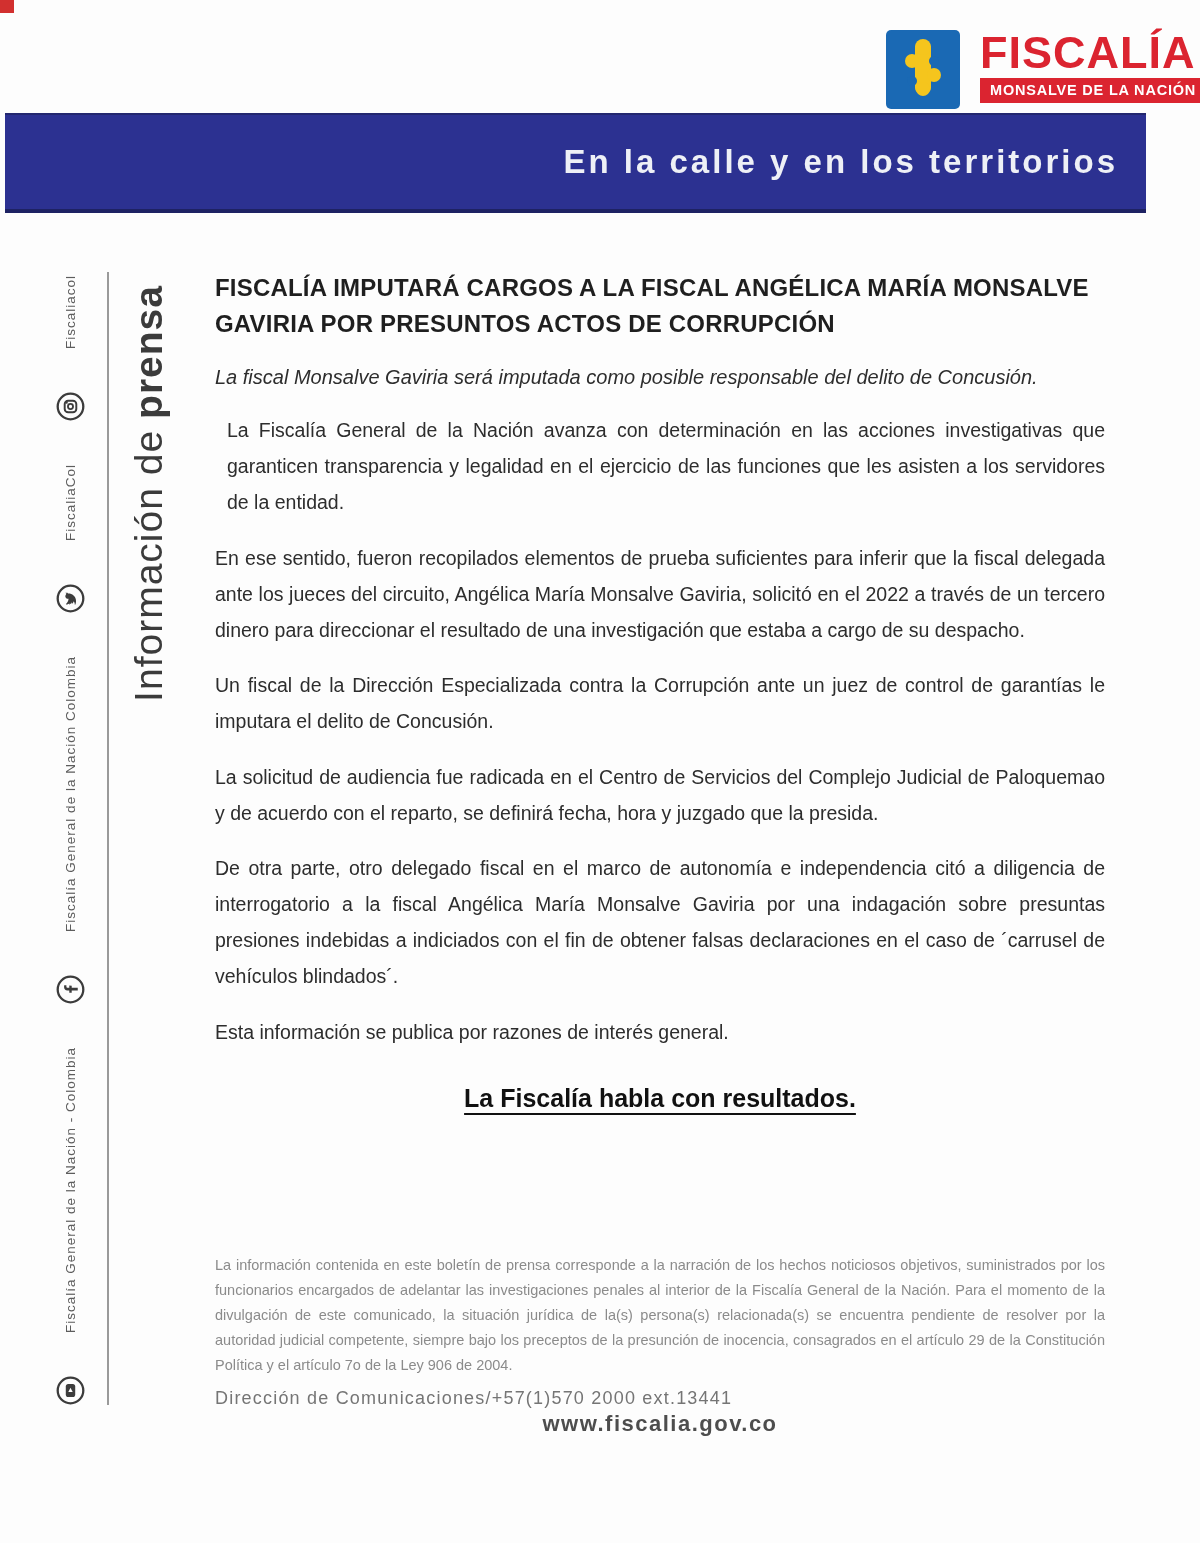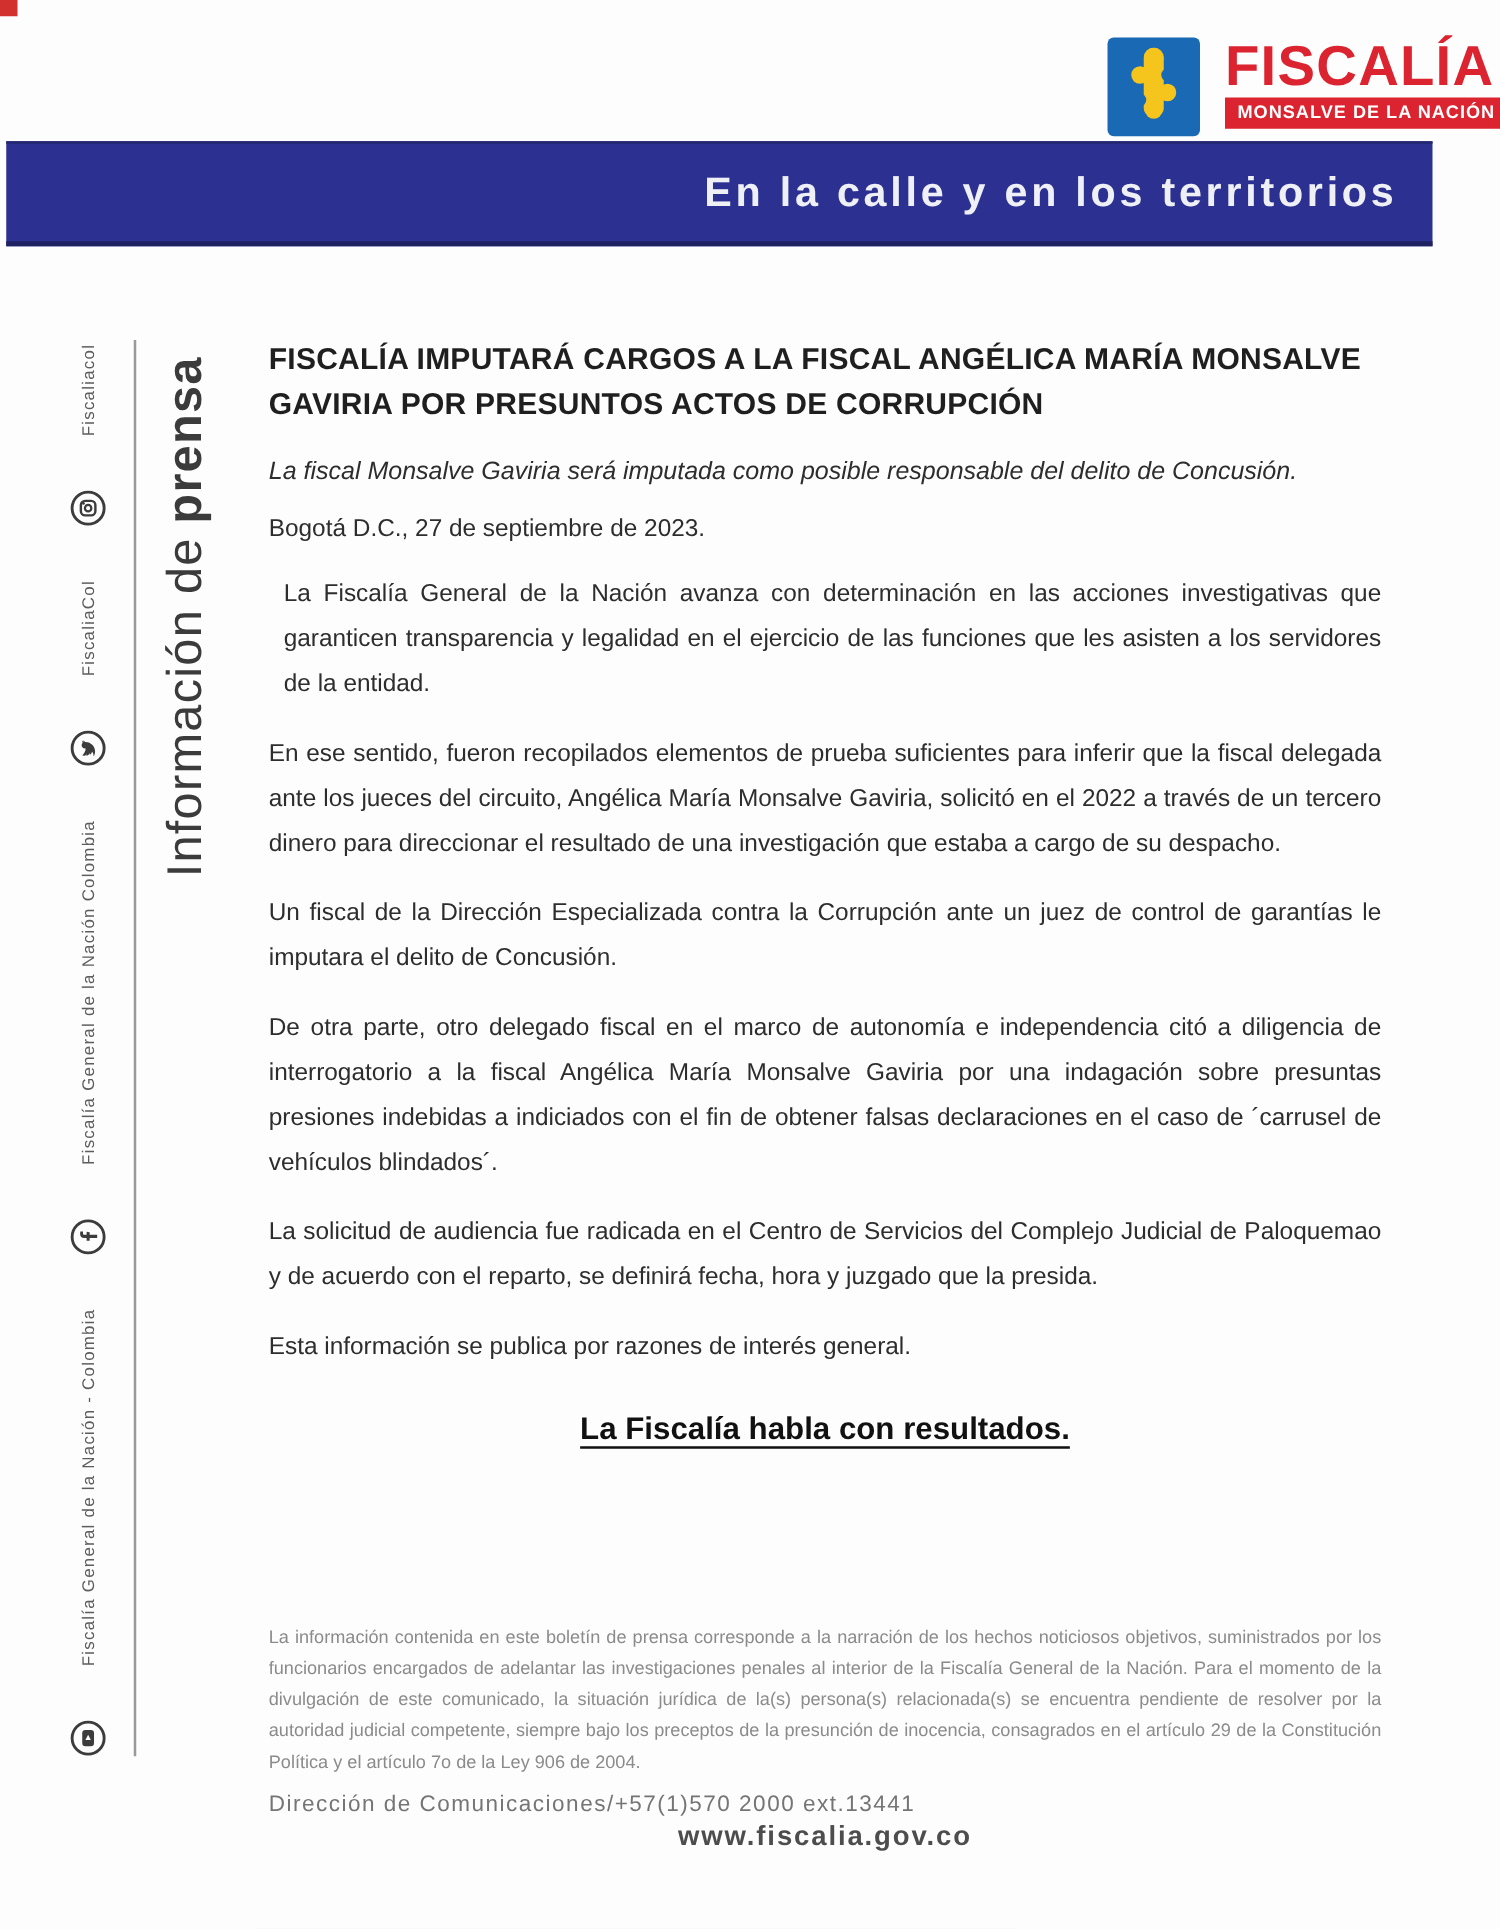--- a/index.html
+++ b/index.html
@@ -27,21 +27,21 @@
     color:#db2430;
   }
   .logo-subbanner{
     margin-top:2px;background:#db2430;color:#ffffff;
     font-size:14.5px;font-weight:bold;letter-spacing:.8px;
     padding:4px 10px 5px 10px;text-align:center;white-space:nowrap;
   }
 
   
   .banner{
-    position:absolute;left:5px;top:113px;width:1141px;height:84px;
+    position:absolute;left:5px;top:113px;width:1141px;height:100px;
     background:#2c3191;border-top:2px solid #23276f;border-bottom:4px solid #1e2263;
     display:flex;align-items:center;justify-content:flex-end;
   }
   .banner-text{
     color:#eef0f6;font-size:33px;font-weight:bold;letter-spacing:3px;
     padding-right:28px;white-space:nowrap;
   }
 
   
   .rotated-strip{
@@ -168,27 +168,26 @@
   <div class="sidebar-divider"></div>
 
   <div class="rotated-strip press-strip">
     <span>Información de</span>
     <span class="bold">prensa</span>
   </div>
 
   <div class="content">
     <h1 class="doc-title">FISCALÍA IMPUTARÁ CARGOS A LA FISCAL ANGÉLICA MARÍA MONSALVE GAVIRIA POR PRESUNTOS ACTOS DE CORRUPCIÓN</h1>
     <div class="doc-subtitle">La fiscal Monsalve Gaviria será imputada como posible responsable del delito de Concusión.</div>
-    <div class="dateline">Bogotá D.C., 27 de septiembre de 2023.</div>
 
     <p class="para first">La Fiscalía General de la Nación avanza con determinación en las acciones investigativas que garanticen transparencia y legalidad en el ejercicio de las funciones que les asisten a los servidores de la entidad.</p>
     <p class="para">En ese sentido, fueron recopilados elementos de prueba suficientes para inferir que la fiscal delegada ante los jueces del circuito, Angélica María Monsalve Gaviria, solicitó en el 2022 a través de un tercero  dinero para direccionar el resultado de una investigación que estaba a cargo de su despacho.</p>
     <p class="para">Un fiscal de la Dirección Especializada contra la Corrupción ante un juez de control de garantías le imputara el delito de Concusión.</p>
+    <p class="para">La solicitud de audiencia fue radicada en el Centro de Servicios del Complejo Judicial de Paloquemao y de acuerdo con el  reparto, se definirá fecha, hora y juzgado que la presida.</p>
     <p class="para">De otra parte, otro delegado fiscal en el marco de autonomía e independencia citó a diligencia de interrogatorio a la fiscal Angélica María Monsalve Gaviria por una indagación sobre presuntas presiones indebidas a indiciados con el fin de obtener falsas declaraciones en el caso de ´carrusel de vehículos blindados´.</p>
-    <p class="para">La solicitud de audiencia fue radicada en el Centro de Servicios del Complejo Judicial de Paloquemao y de acuerdo con el  reparto, se definirá fecha, hora y juzgado que la presida.</p>
     <p class="para">Esta información se publica por razones de interés general.</p>
 
     <div class="slogan">La Fiscalía habla con resultados.</div>
 
     <div class="disclaimer">La información contenida en este boletín de prensa corresponde a la narración de los hechos noticiosos objetivos, suministrados por los funcionarios encargados de adelantar las investigaciones penales al interior de la Fiscalía General de la Nación. Para el momento de la divulgación de este comunicado, la situación jurídica de la(s) persona(s) relacionada(s) se encuentra pendiente de resolver por la autoridad judicial competente, siempre bajo los preceptos de la presunción de inocencia, consagrados en el artículo 29 de la Constitución Política y el artículo 7o de la Ley 906 de 2004.</div>
 
     <div class="footer-contact">Dirección de Comunicaciones/+57(1)570 2000 ext.13441</div>
     <div class="footer-url">www.fiscalia.gov.co</div>
   </div>
 

